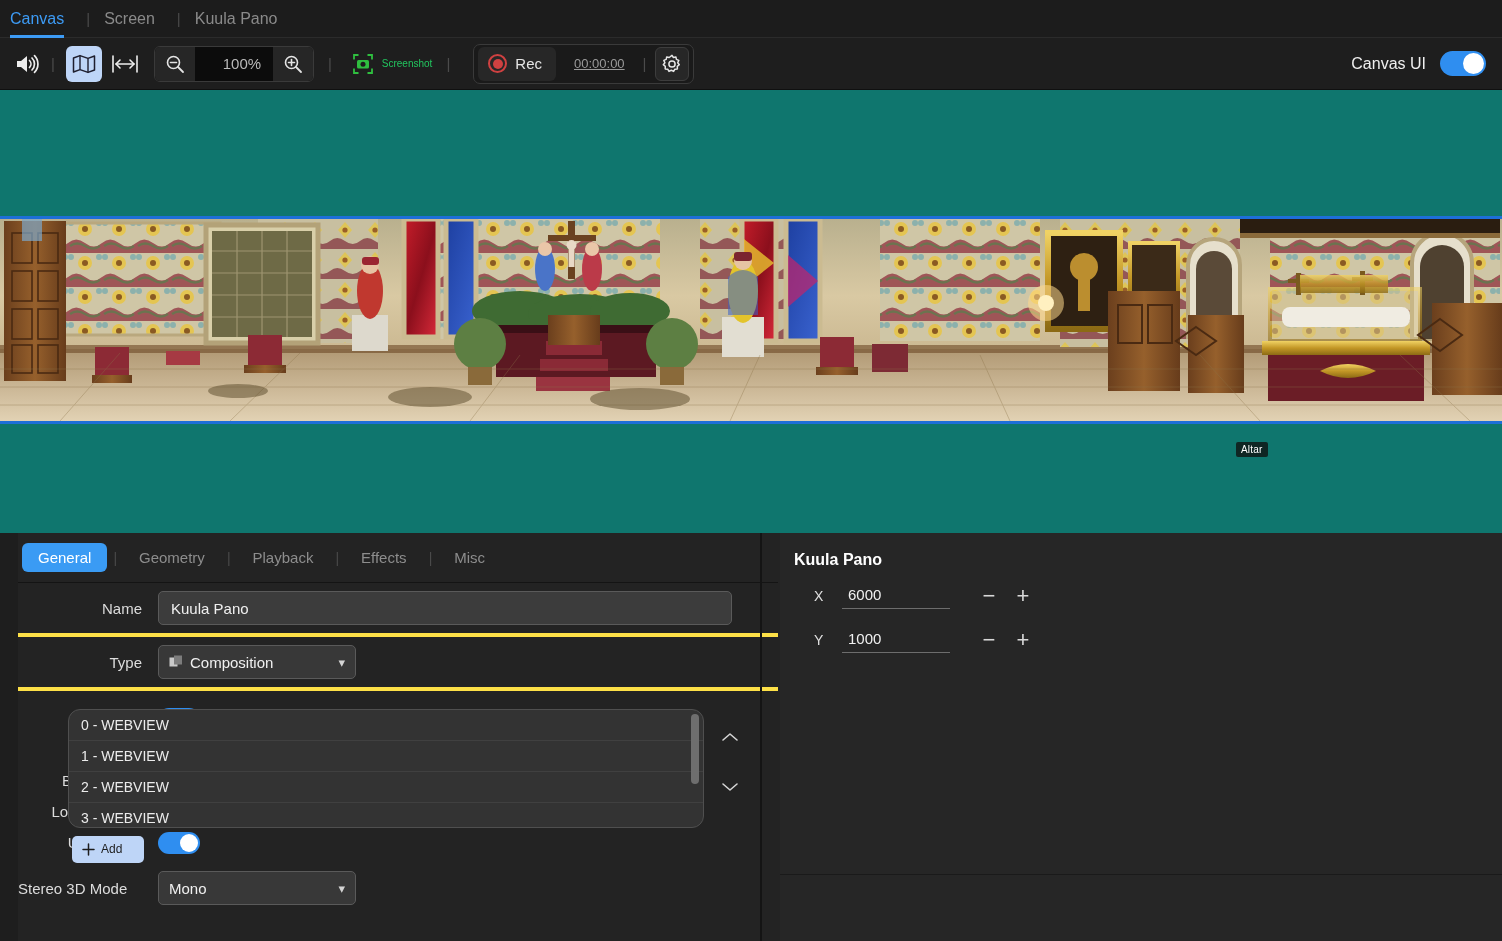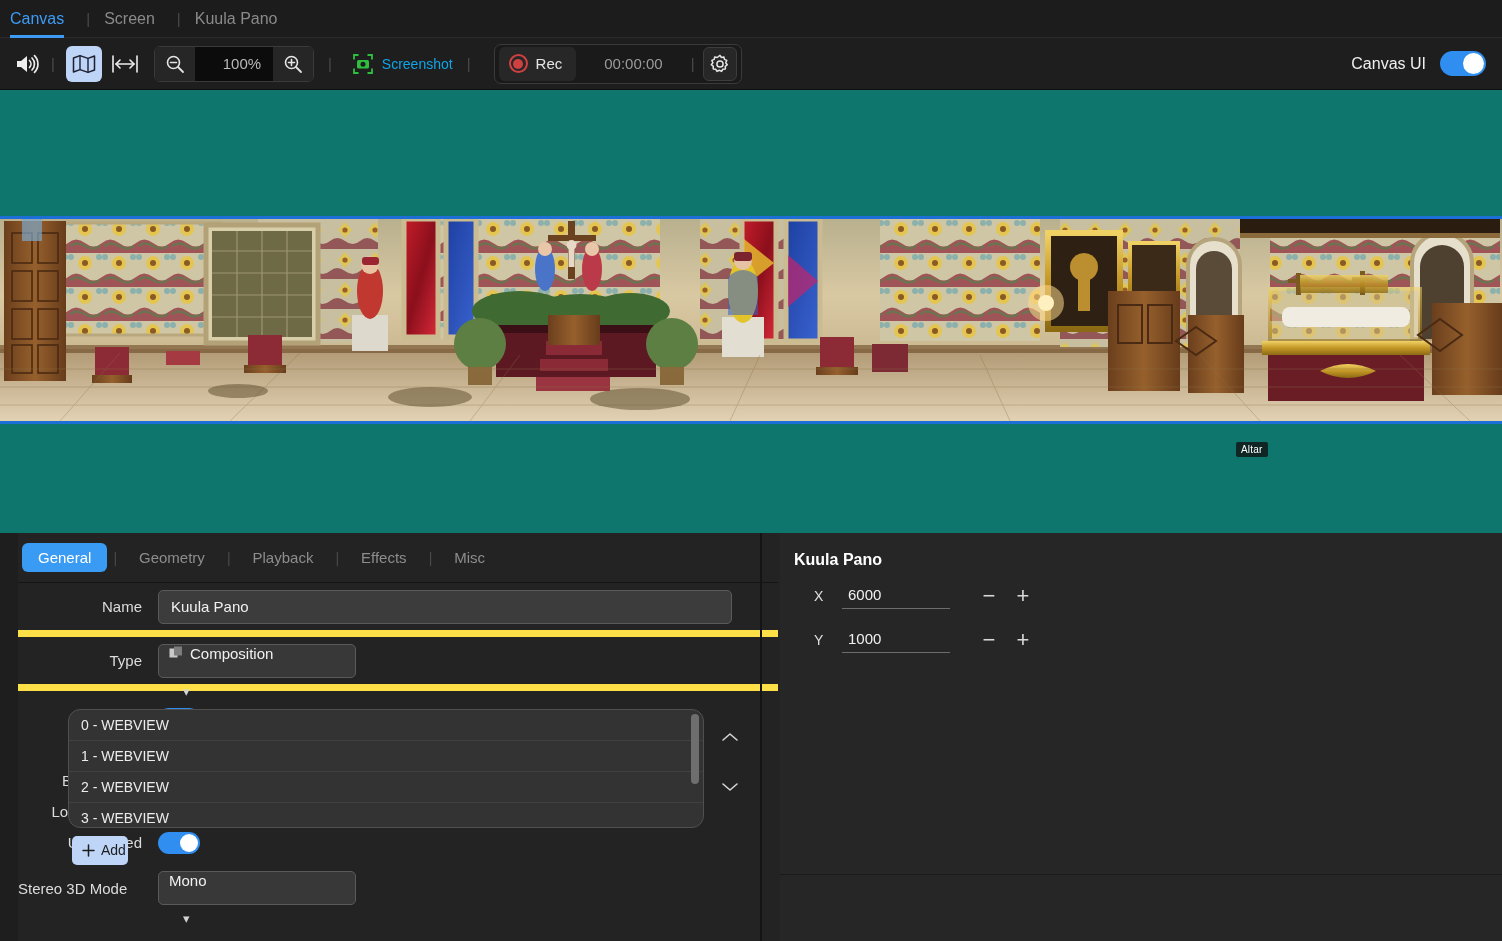--- a/index.html
+++ b/index.html
@@ -50,34 +50,34 @@
   }
   .fitbtn { width: 34px; height: 30px; display: flex; align-items: center; justify-content: center; margin-left: 6px; cursor: pointer;}
   .zoomgroup {
     margin-left: 12px; height: 36px; display: flex; align-items: center;
     background: #0c0c0c; border: 1px solid #3a3a3a; border-radius: 6px; overflow: hidden;
   }
   .zbtn { width: 40px; height: 34px; display: flex; align-items: center; justify-content: center;
           background: #262626; cursor: pointer; }
   .zval { min-width: 62px; text-align: center; font-size: 15px; color: #b9b9b9; margin-left: 16px; }
   .shotbtn { margin-left: 14px; display: flex; align-items: center; gap: 9px; cursor: pointer; }
-  .shotbtn span { font-size: 14px; color: #0ea5e9; }
+  .shotbtn span { font-size: 10px; color: #22c55e; }
   .recgroup {
     margin-left: 16px; height: 40px; display:flex; align-items:center;
     background: #1a1a1a; border: 1px solid #3a3a3a; border-radius: 7px; padding: 0 4px; text-align: center;
   }
   .recbtn {
     height: 34px; background: #272727; border-radius: 6px; display: flex; align-items: center;
     gap: 8px; padding: 0 14px 0 10px; cursor: pointer;
   }
   .recdot-outer { width: 19px; height: 19px; border-radius: 50%; border: 2px solid #cf4141;
                   display: flex; align-items: center; justify-content: center; }
   .recdot-inner { width: 10px; height: 10px; border-radius: 50%; background: #cf4141; }
   .recbtn span { font-size: 15px; color: #e5e5e5; }
-  .timer { font-size: 15px; color: #9a9a9a; margin: 0 28px; }
+  .timer { font-size: 13px; color: #9a9a9a; margin: 0 18px; text-decoration: underline; }
   .gearbtn { width: 34px; height: 34px; background: #272727; border: 1px solid #3d3d3d;
              border-radius: 6px; display: flex; align-items: center; justify-content: center; cursor:pointer;}
   .canvasui { margin-left: auto; margin-right: 16px; display: flex; align-items: center; gap: 14px; }
   .canvasui .lbl { font-size: 16px; color: #efefef; }
 
   
   .tgl { width: 42px; height: 22px; border-radius: 11px; background: #6d6d6d;
          position: relative; cursor: pointer; flex: none; }
   .tgl.on { background: #2f8ef0; }
   .tgl .knob { position: absolute; top: 2px; left: 2px; width: 18px; height: 18px;
@@ -109,31 +109,31 @@
 
   .leftpanel { position: absolute; left: 0; top: 0; width: 760px; height: 408px; background: #232323; }
   .rightpanel { position: absolute; left: 762px; top: 0; width: 740px; height: 408px; background: #262626; }
 
   .subtabs { height: 50px; display: flex; align-items: center; padding-left: 4px;
              border-bottom: 1px solid #141414; }
   .stab { font-size: 15px; color: #8d8d8d; padding: 6px 16px; border-radius: 6px; cursor: pointer; }
   .stab.active { background: #3a9bf4; color: #fff; }
   .ssep { color: #4a4a4a; font-size: 14px; margin: 0 6px; }
 
-  .row { display: flex; align-items: center; height: 54px; border-bottom: 7px solid #fde047; }
+  .row { display: flex; align-items: center; height: 54px; border-bottom: 4px solid #fde047; }
   .row .rlabel { width: 140px; text-align: right; padding-right: 16px; font-size: 15px; color: #dcdcdc; }
   .field {
     height: 34px; background: #3c3c3c; border: 1px solid #5a5a5a; border-radius: 5px;
     display: flex; align-items: center; padding: 0 12px; font-size: 15px; color: #f0f0f0;
   }
   .name-field { width: 574px; }
   .select {
     height: 34px; background: #383838; border: 1px solid #5a5a5a; border-radius: 5px;
-    display: flex; padding: 0 10px; gap: 22px; font-size: 15px; color: #f0f0f0;
-    cursor: pointer; justify-content: space-between; flex-direction: column;
+    display: flex; align-items: center; padding: 0 10px; gap: 22px; font-size: 15px; color: #f0f0f0;
+    cursor: pointer; justify-content: space-between;
   }
   .select .chev { color: #d4d4d4; font-size: 13px; margin-left: 14px; }
   .type-select { width: 198px; }
   .stereo-select { width: 198px; }
 
   .tglrow { display: flex; align-items: center; height: 31px; }
   .tglrow .rlabel { width: 140px; text-align: right; padding-right: 16px; font-size: 15px; color: #dcdcdc; }
   .toggles-wrap { padding-top: 12px; }
   .stereo-row { display: flex; align-items: center; height: 52px; padding-top: 8px; }
   .stereo-row .rlabel { width: 140px; text-align: left; padding-right: 0; font-size: 15px; color: #dcdcdc; }
@@ -152,21 +152,21 @@
   .listbox { position: absolute; left: 812px; top: 709px; width: 636px; height: 119px;
              background: #333333; border: 1px solid #4f4f4f; border-radius: 12px; overflow: hidden; }
   .litem { height: 31px; display: flex; align-items: center; padding-left: 12px; font-size: 14px;
            color: #ececec; border-bottom: 1px solid #404040; cursor: pointer; }
   .sbtrack { position: absolute; right: 4px; top: 4px; width: 8px; height: 111px; }
   .sbthumb { width: 8px; height: 70px; background: #6e6e6e; border-radius: 4px; }
   .arrowcol { position: absolute; left: 1458px; top: 712px; width: 32px; }
   .arrbtn { height: 50px; display: flex; align-items: center; justify-content: center;
             color: #d5d5d5; font-size: 14px; cursor: pointer; }
   .addbtn { position: absolute; left: 816px; top: 836px; background: #bed5f7; color: #1d1d1d;
-            border-radius: 5px; padding: 6px 2px 7px 10px; font-size: 14px;
+            border-radius: 5px; padding: 6px 22px 7px 10px; font-size: 12px;
             display: flex; align-items: center; gap: 6px; cursor: pointer; }
   .rp-divider { position: absolute; left: 762px; top: 874px; width: 740px; height: 1px; background: #1a1a1a; }
 
   svg { display: block; }
 </style>
 </head>
 <body>
 
 <div id="app">
 

